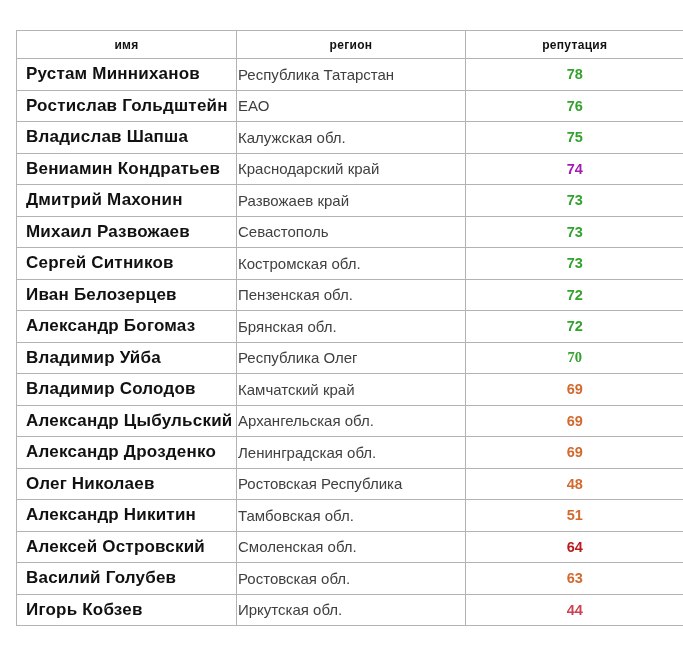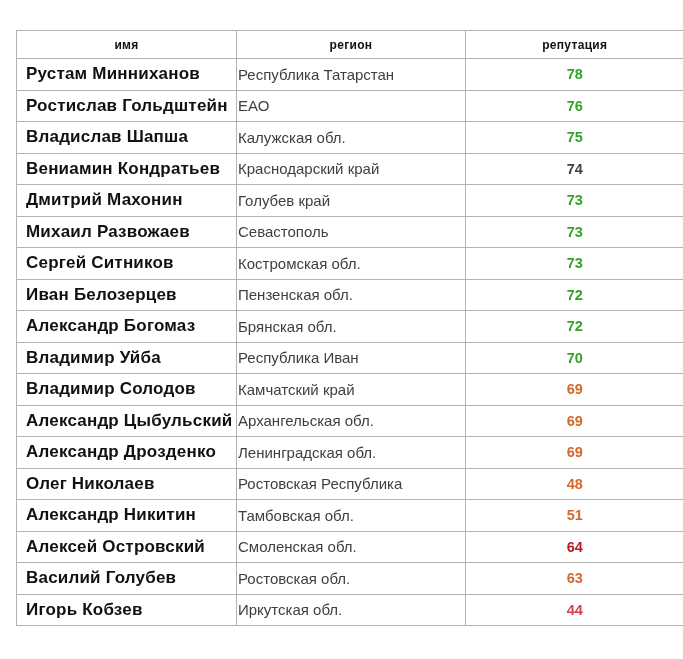--- a/index.html
+++ b/index.html
@@ -98,25 +98,25 @@
           <td class="cell-rep" style="color: rgb(53, 161, 47);">76</td>
         </tr>
         <tr>
           <td class="cell-name">Владислав Шапша</td>
           <td class="cell-region">Калужская обл.</td>
           <td class="cell-rep" style="color: rgb(53, 161, 47);">75</td>
         </tr>
         <tr>
           <td class="cell-name">Вениамин Кондратьев</td>
           <td class="cell-region">Краснодарский край</td>
-          <td class="cell-rep" style="color: #404040;">74</td>
+          <td class="cell-rep" style="color: #a21caf;">74</td>
         </tr>
         <tr>
           <td class="cell-name">Дмитрий Махонин</td>
-          <td class="cell-region">Голубев край</td>
+          <td class="cell-region">Развожаев край</td>
           <td class="cell-rep" style="color: rgb(53, 161, 47);">73</td>
         </tr>
         <tr>
           <td class="cell-name">Михаил Развожаев</td>
           <td class="cell-region">Севастополь</td>
           <td class="cell-rep" style="color: rgb(53, 161, 47);">73</td>
         </tr>
         <tr>
           <td class="cell-name">Сергей Ситников</td>
           <td class="cell-region">Костромская обл.</td>
@@ -127,22 +127,22 @@
           <td class="cell-region">Пензенская обл.</td>
           <td class="cell-rep" style="color: rgb(53, 161, 47);">72</td>
         </tr>
         <tr>
           <td class="cell-name">Александр Богомаз</td>
           <td class="cell-region">Брянская обл.</td>
           <td class="cell-rep" style="color: rgb(53, 161, 47);">72</td>
         </tr>
         <tr>
           <td class="cell-name">Владимир Уйба</td>
-          <td class="cell-region">Республика Иван</td>
-          <td class="cell-rep" style="color: rgb(53, 161, 47);">70</td>
+          <td class="cell-region">Республика Олег</td>
+          <td class="cell-rep" style="color: rgb(53, 161, 47); font-family: Liberation Serif, serif;">70</td>
         </tr>
         <tr>
           <td class="cell-name">Владимир Солодов</td>
           <td class="cell-region">Камчатский край</td>
           <td class="cell-rep" style="color: rgb(210, 105, 46);">69</td>
         </tr>
         <tr>
           <td class="cell-name">Александр Цыбульский</td>
           <td class="cell-region">Архангельская обл.</td>
           <td class="cell-rep" style="color: rgb(210, 105, 46);">69</td>

